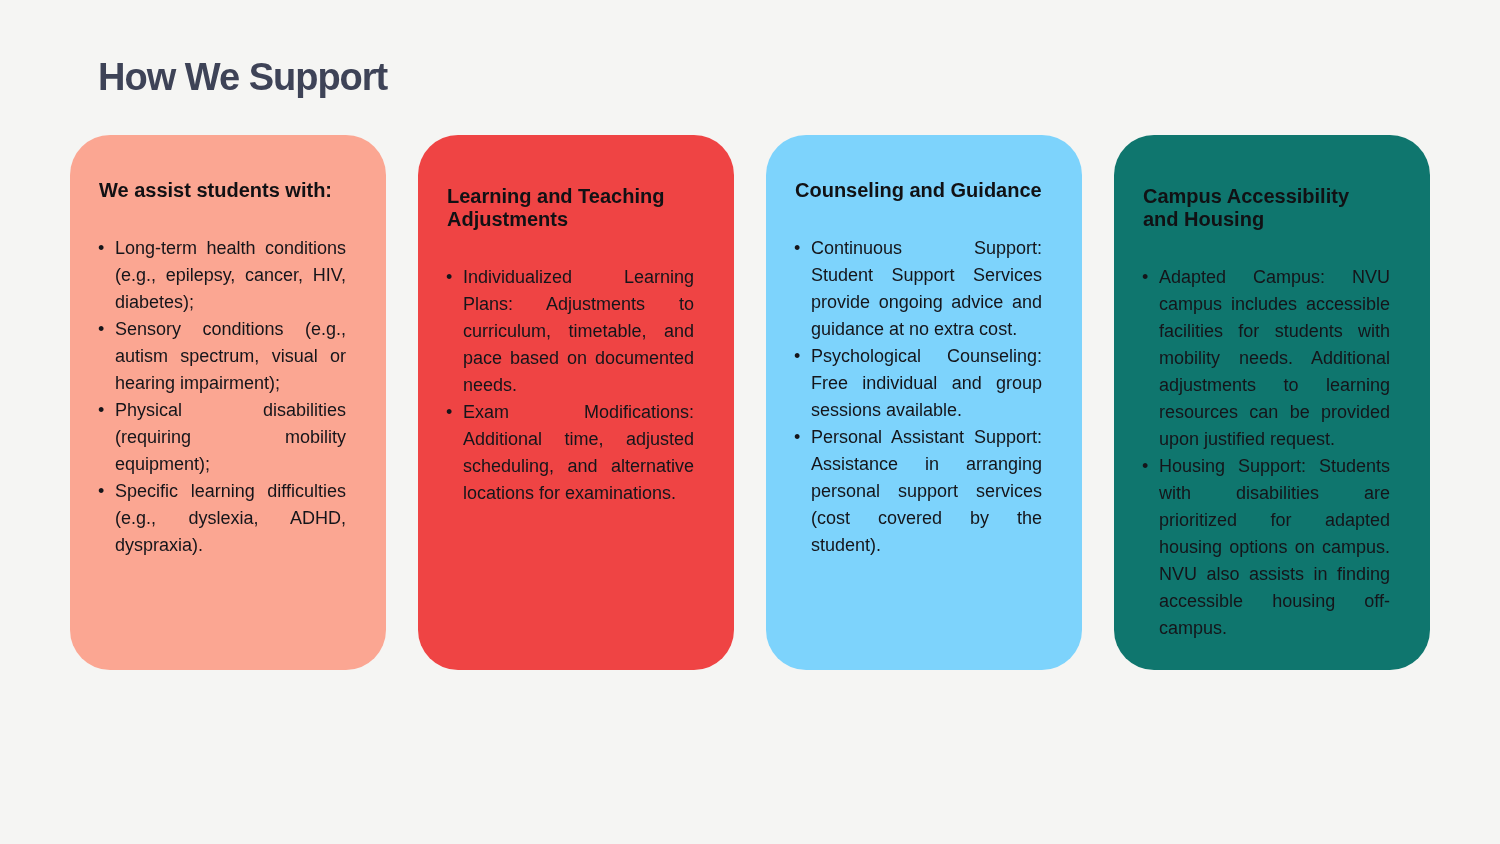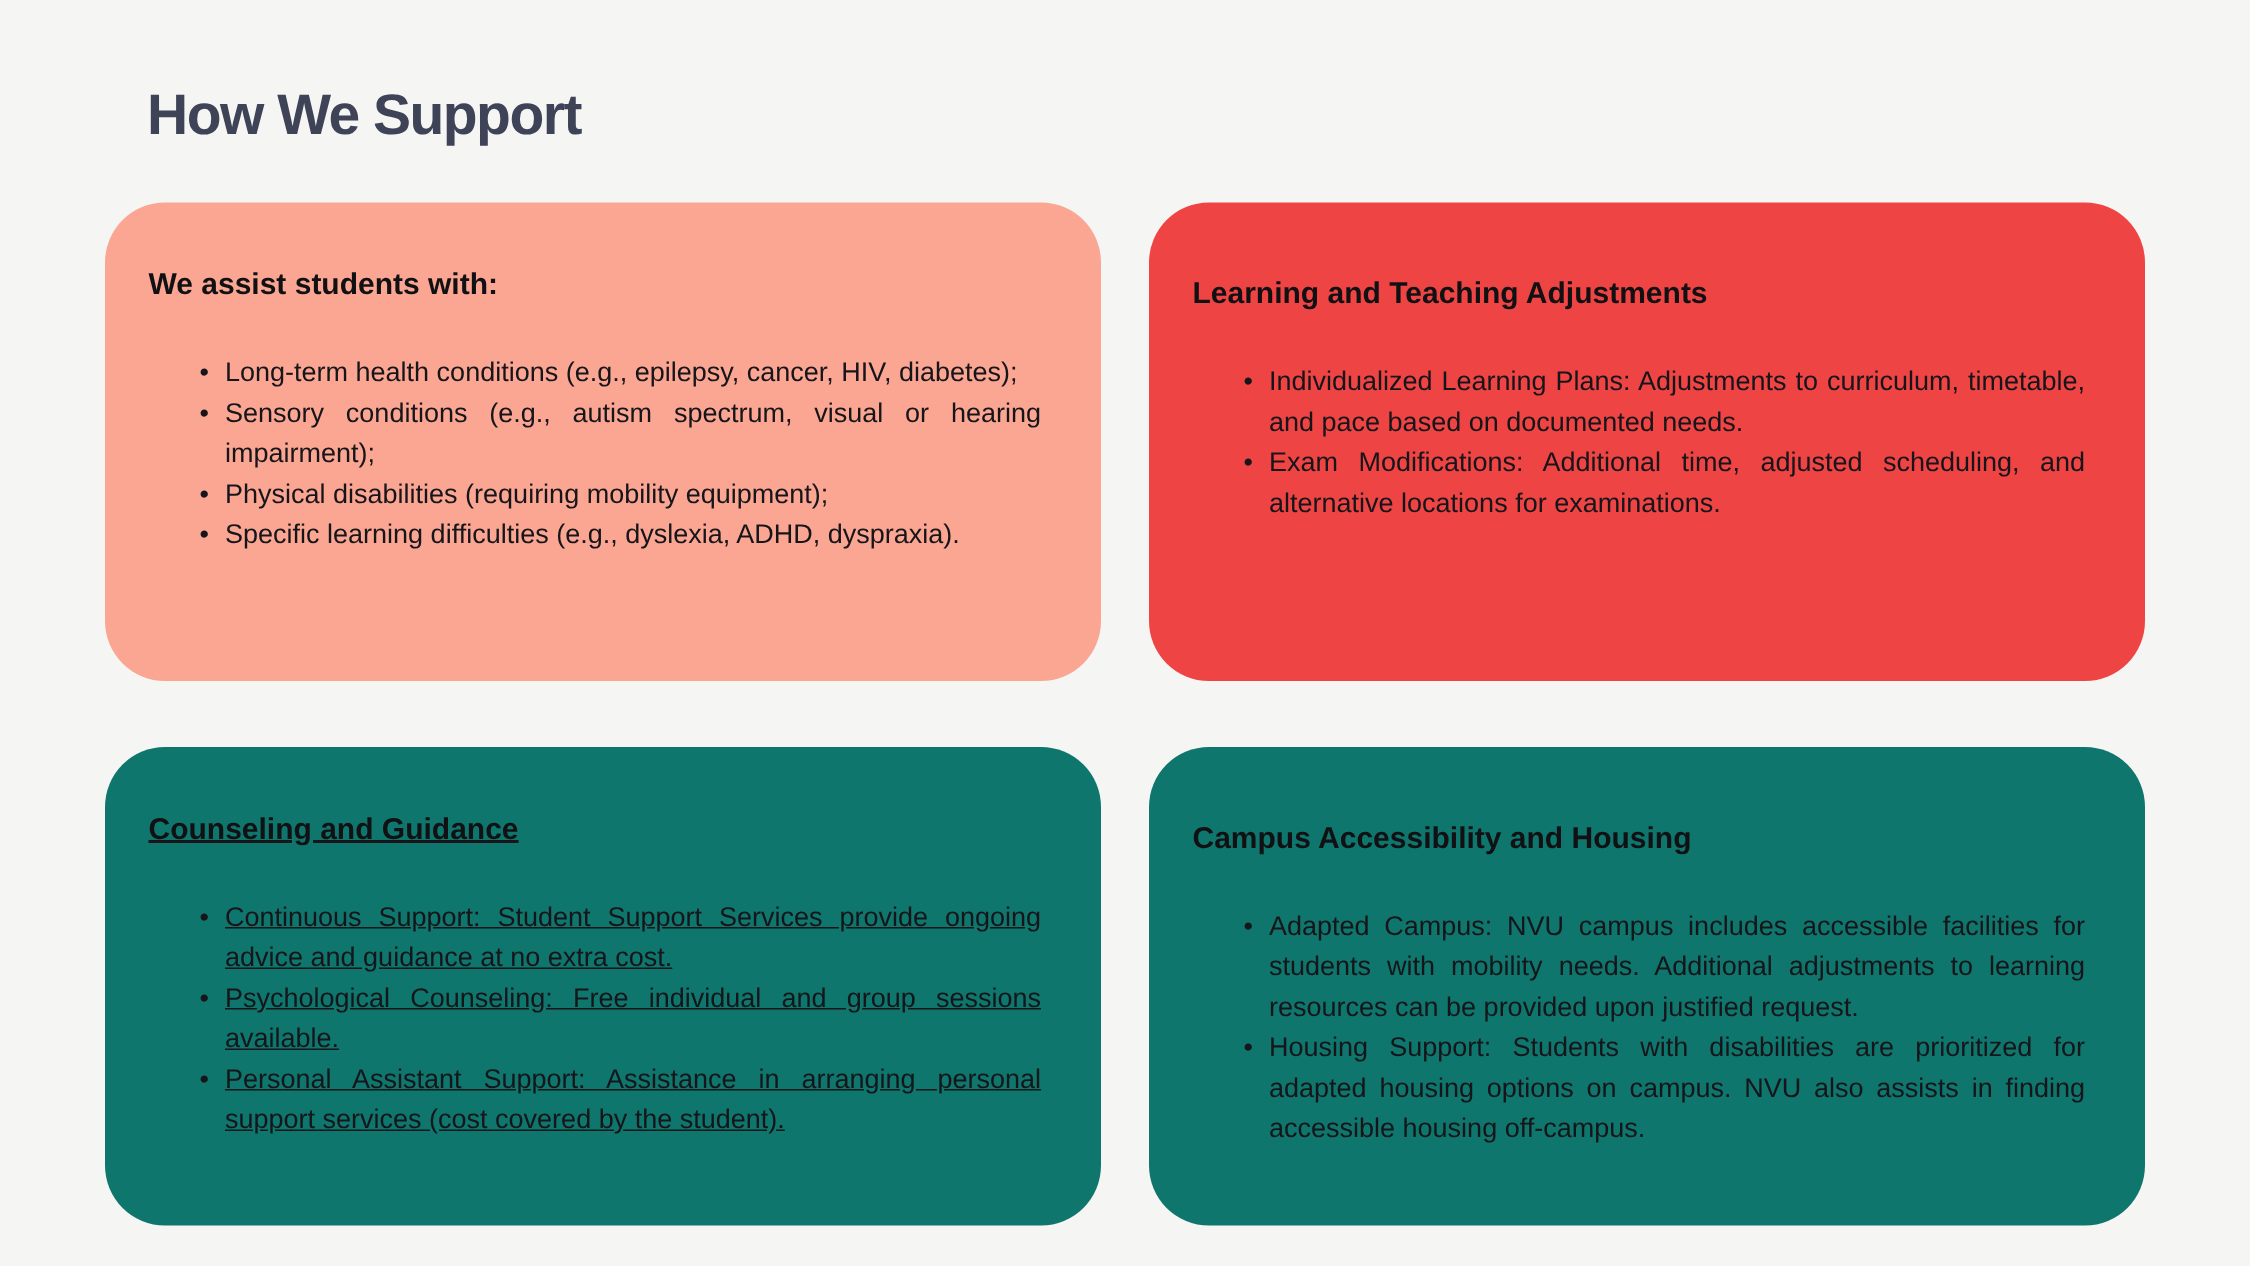--- a/index.html
+++ b/index.html
@@ -16,38 +16,38 @@
   }
   .page-title {
     font-size: 38px;
     font-weight: 800;
     letter-spacing: -1px;
     color: #3E4357;
     margin: 0 0 36px 28px;
   }
   .cards-grid {
     display: grid;
-    grid-template-columns: 1fr 1fr;
+    grid-template-columns: 1fr 1fr 1fr 1fr;
     column-gap: 32px;
     row-gap: 44px;
   }
   .card {
     border-radius: 40px;
     padding: 44px 40px 28px 29px;
     min-height: 319px;
   }
   .card-heading {
     font-size: 20px;
     font-weight: 700;
     color: #111114;
     margin-bottom: 33px;
   }
   .card-list {
     list-style: none;
-    margin-left: 51px;
+    margin-left: 16px;
   }
   .card-list li {
     position: relative;
     font-size: 18px;
     line-height: 27px;
     text-align: justify;
     color: #15151A;
   }
   .card-list li::before {
     content: "\2022";
@@ -80,21 +80,21 @@
     </section>
 
     <section class="card offset-down" style="background: #ef4444;">
       <h2 class="card-heading">Learning and Teaching Adjustments</h2>
       <ul class="card-list">
         <li>Individualized Learning Plans: Adjustments to curriculum, timetable, and pace based on documented needs.</li>
         <li>Exam Modifications: Additional time, adjusted scheduling, and alternative locations for examinations.</li>
       </ul>
     </section>
 
-    <section class="card" style="background: #0f766e; text-decoration: underline;">
+    <section class="card" style="background: #7dd3fc;">
       <h2 class="card-heading">Counseling and Guidance</h2>
       <ul class="card-list">
         <li>Continuous Support: Student Support Services provide ongoing advice and guidance at no extra cost.</li>
         <li>Psychological Counseling: Free individual and group sessions available.</li>
         <li>Personal Assistant Support: Assistance in arranging personal support services (cost covered by the student).</li>
       </ul>
     </section>
 
     <section class="card offset-down" style="background: #0f766e;">
       <h2 class="card-heading">Campus Accessibility and Housing</h2>

